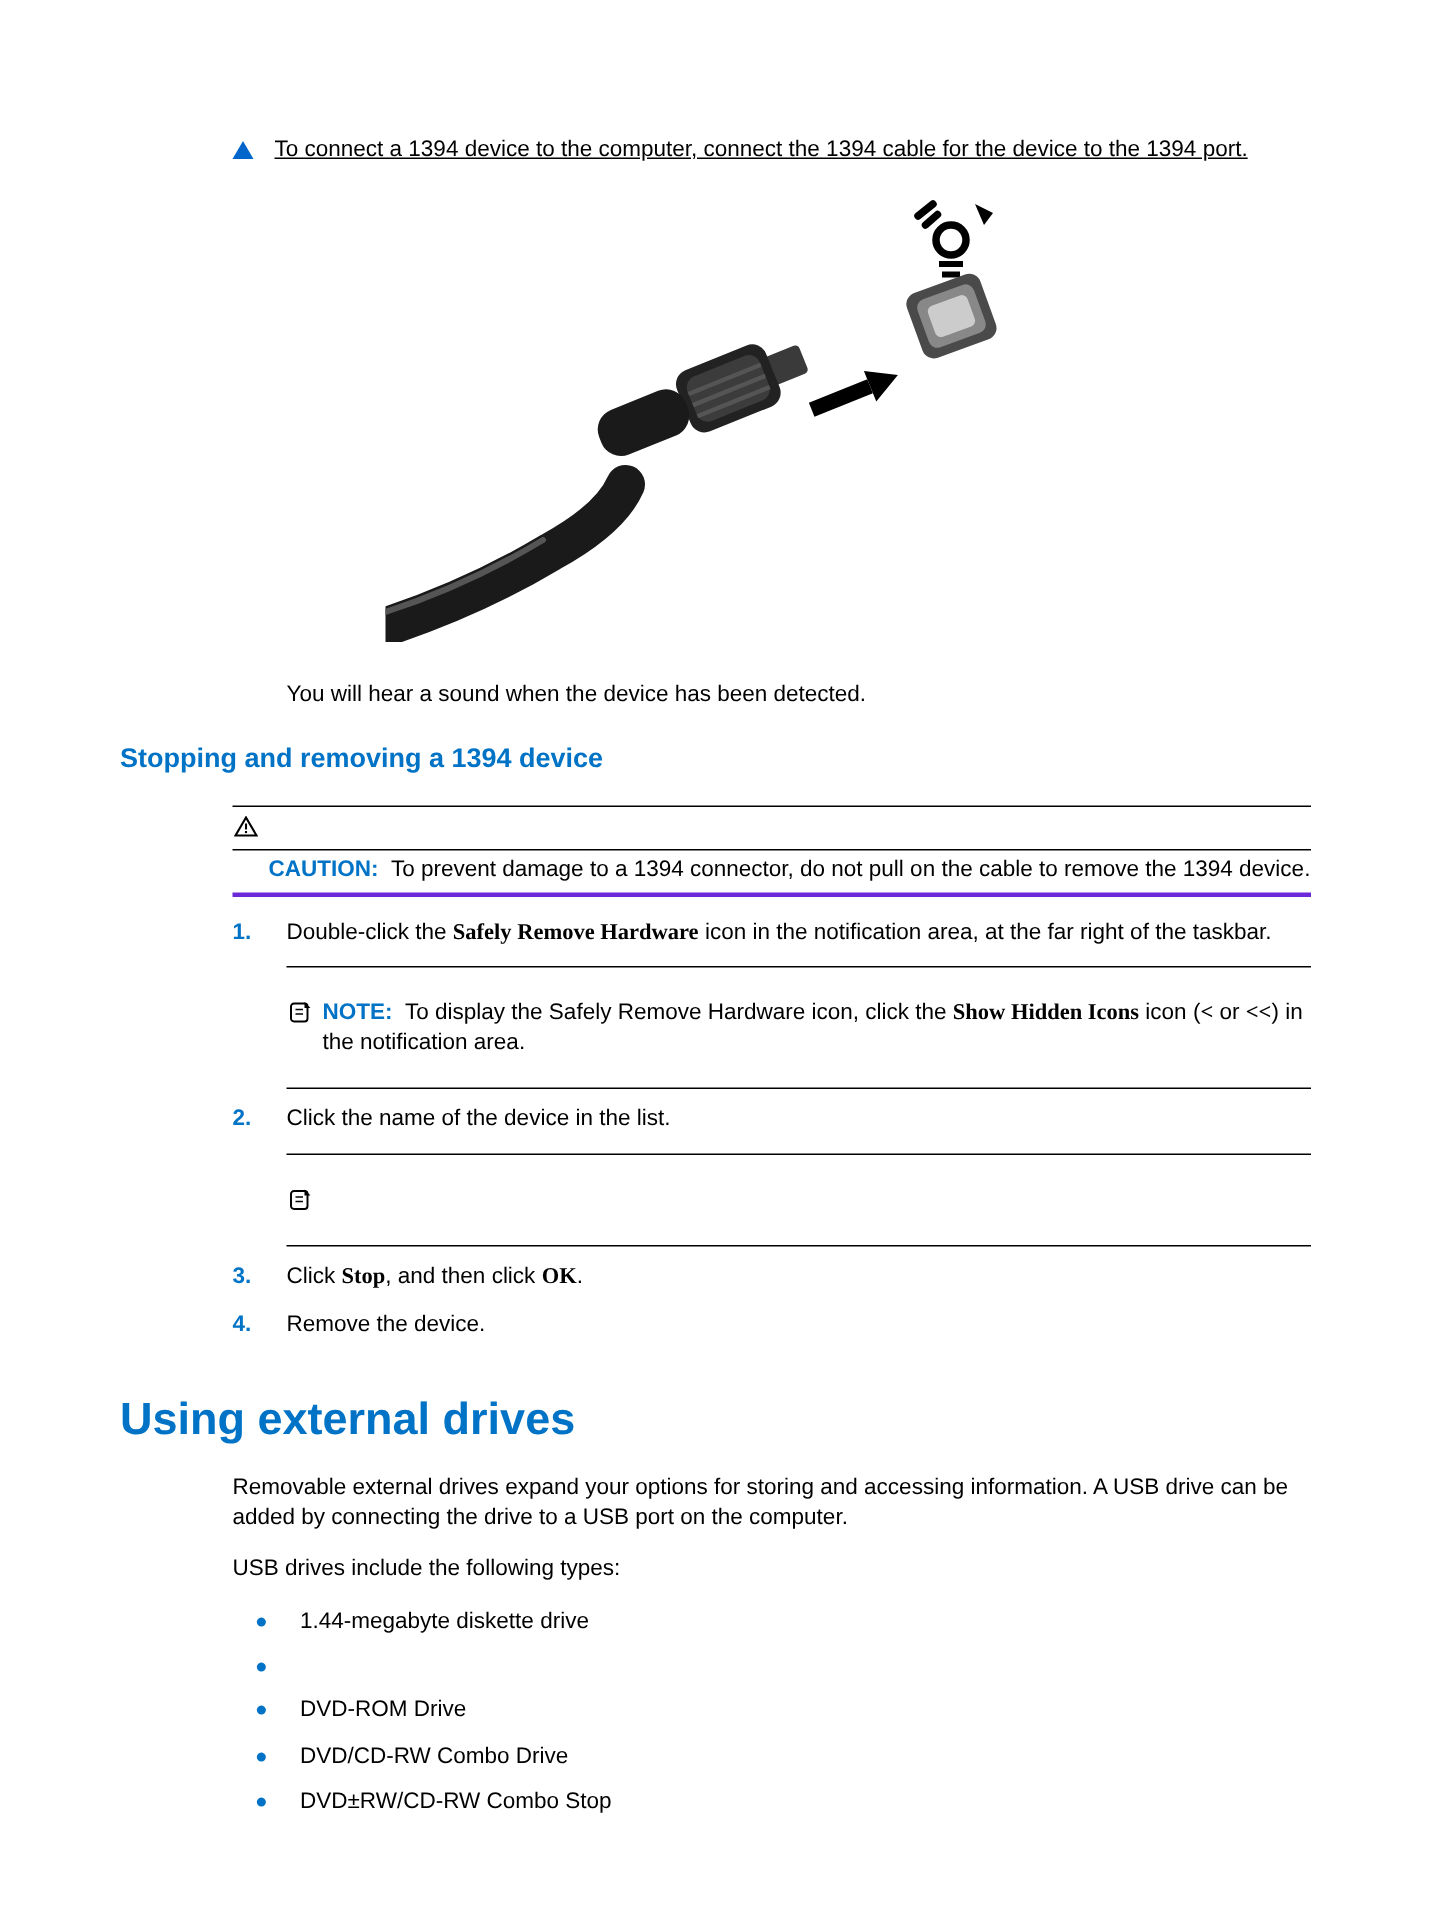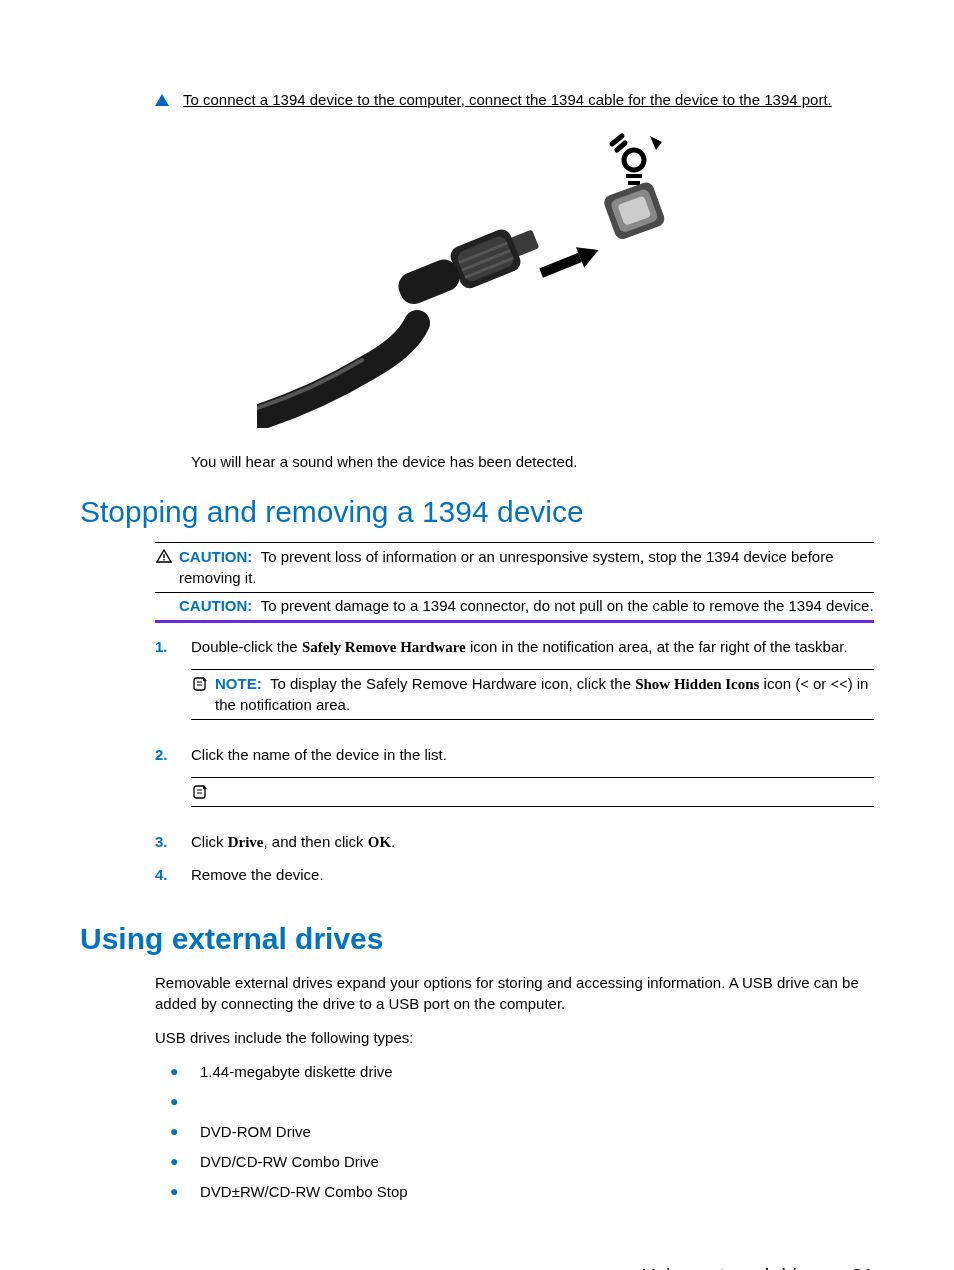--- a/index.html
+++ b/index.html
@@ -21,36 +21,36 @@
     border-bottom: 12px solid #0066cc;
     margin-right: 14px;
     vertical-align: top;
     margin-top: 4px;
   }
   .step-row { display: flex; margin-left: 75px; margin-bottom: 6px; text-decoration: underline; }
   .step-text { flex: 1; }
   .illustration { text-align: center; margin: 18px 0 18px 0; }
   .illustration svg { display: inline-block; }
   .body-indent { margin-left: 111px; margin-bottom: 14px; }
-  .h2 { color: #0073c6; font-size: 30px; font-weight: normal; margin: 20px 0 10px 0; }
+  .h2 { color: #0073c6; font-size: 18px; font-weight: bold; margin: 20px 0 20px 0; }
   .h1 { color: #0073c6; font-size: 30px; font-weight: bold; margin: 34px 0 14px 0; }
   .admonition {
     margin-left: 75px;
     border-top: 1px solid #000;
     border-bottom: 1px solid #000;
     padding: 4px 0;
     margin-bottom: 12px;
     display: flex;
   }
   .admonition-inner {
     margin-left: 111px;
     border-top: 1px solid #000;
     border-bottom: 1px solid #000;
-    padding: 4px 0;
-    margin-bottom: 25px;
+    padding: 20px 0;
+    margin-bottom: 10px;
     display: flex;
   }
   .admonition-second {
     margin-left: 75px;
     border-bottom: 3px solid #6d28d9;
     padding: 0 0 4px 0;
     margin-top: -9px;
     margin-bottom: 14px;
   }
   .adm-icon { width: 18px; flex: 0 0 18px; margin-right: 6px; text-align:center; }
@@ -117,23 +117,20 @@
 <div class="h2">Stopping and removing a 1394 device</div>
 
 <div class="admonition">
   <div class="adm-icon">
     <svg width="16" height="14" viewBox="0 0 16 14">
         <polygon points="8,1 15,13 1,13" fill="none" stroke="#000" stroke-width="1.4"></polygon>
         <rect x="7.3" y="5" width="1.4" height="4" fill="#000"></rect>
         <rect x="7.3" y="10" width="1.4" height="1.4" fill="#000"></rect>
       </svg>
   </div>
-  <div class="adm-body">
-    <span class="adm-label">CAUTION:</span>&nbsp;&nbsp;<span>To prevent loss of information or an unresponsive system, stop the 1394 device before removing it.</span>
-  </div>
 </div>
 
 <div class="admonition-second">
   <div style="display:flex;">
     <div class="adm-icon"></div>
     <div class="adm-body">
       <span class="adm-label">CAUTION:</span>&nbsp;&nbsp;<span>To prevent damage to a 1394 connector, do not pull on the cable to remove the 1394 device.</span>
     </div>
   </div>
 </div>
@@ -171,21 +168,21 @@
       <line x1="5" y1="6" x2="10" y2="6" stroke="#000" stroke-width="1"></line>
       <line x1="5" y1="9" x2="10" y2="9" stroke="#000" stroke-width="1"></line>
       <path d="M 11 1 L 15 5 L 11 5 Z" fill="#000"></path>
     </svg>
   </div>
 </div>
 
 <div class="ol-item">
   <div class="ol-num">3.</div>
   <div class="ol-body">
-    <span>Click </span><b>Drive</b><span>, and then click </span><b>OK</b><span>.</span>
+    <span>Click </span><b>Stop</b><span>, and then click </span><b>OK</b><span>.</span>
   </div>
 </div>
 
 <div class="ol-item">
   <div class="ol-num">4.</div>
   <div class="ol-body">Remove the device.</div>
 </div>
 
 <div class="h1">Using external drives</div>
 

